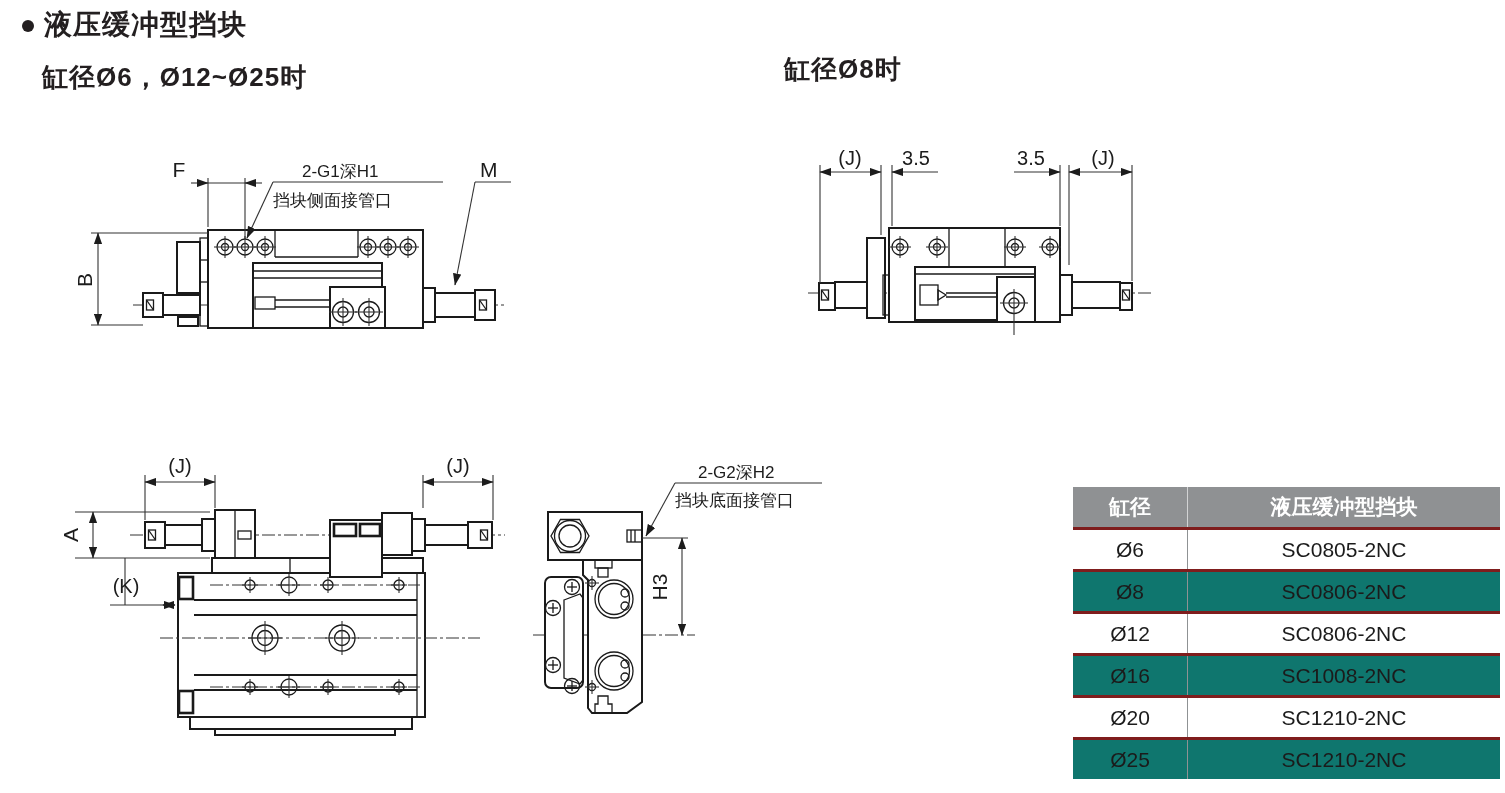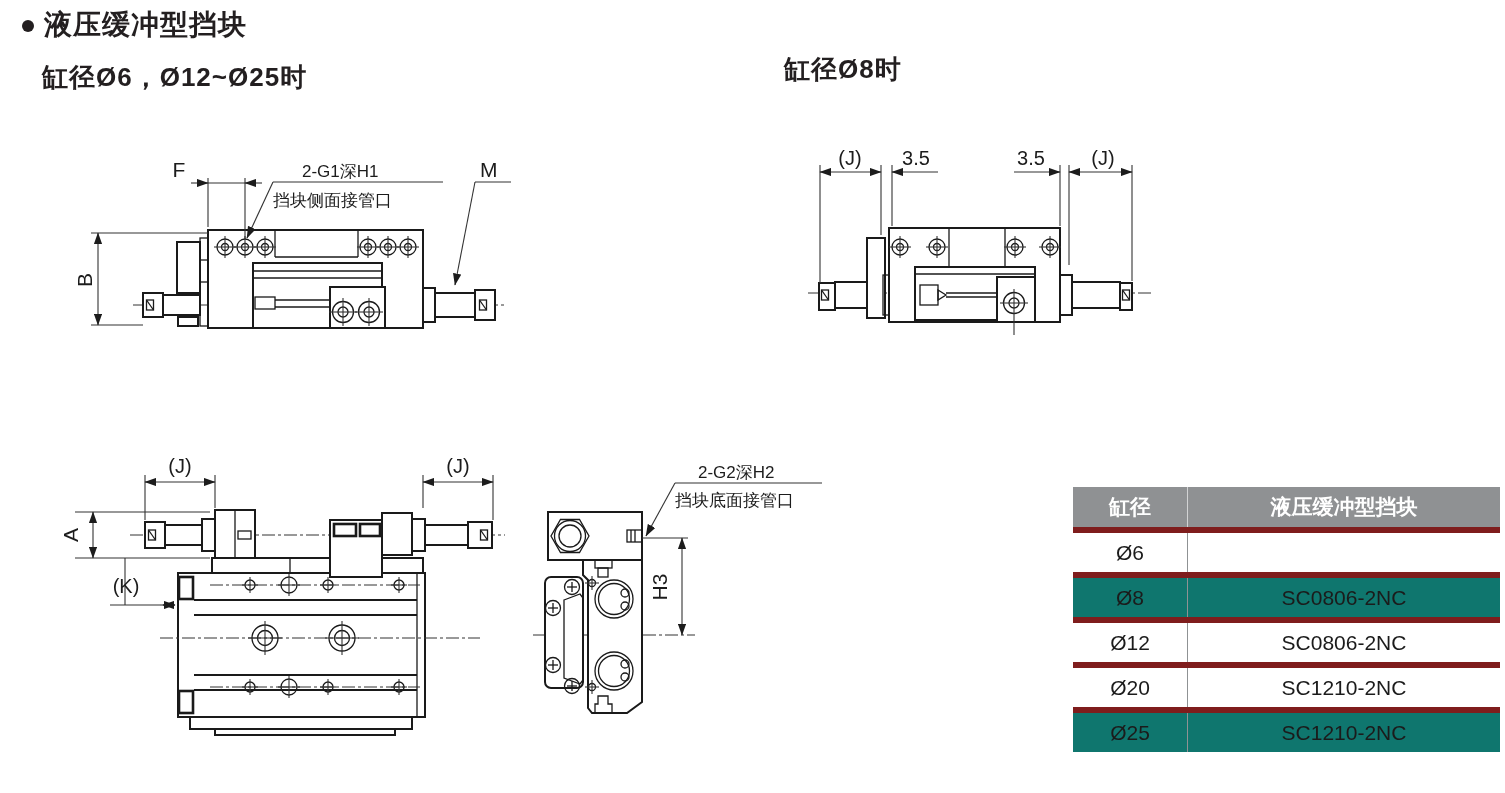--- a/index.html
+++ b/index.html
@@ -23,21 +23,21 @@
   .dim{fill:none;stroke:#333;stroke-width:1.1;}
   .cl{fill:none;stroke:#333;stroke-width:1;stroke-dasharray:13 3 3 3;}
   .dt{font-family:"Liberation Sans",sans-serif;font-size:20px;fill:#1c1c1c;}
   .dtl{font-size:21px;}
   .dtc{font-size:17px;}
 
   
   .tbl{left:1073px;top:487px;width:427px;}
   .thead{display:flex;height:40px;background:#8F9193;}
   .th{color:#fff;font-weight:700;font-size:21px;display:flex;align-items:center;justify-content:center;}
-  .tr{display:flex;height:39px;border-top:6px solid #7f1d1d;background:#fff;}
+  .tr{display:flex;height:39px;border-top:3px solid #7f1d1d;background:#fff;}
   .tr.alt{background:#0f766e;}
   .td{font-size:21px;color:#1b1b1b;display:flex;align-items:center;justify-content:center;}
   .c1{width:114px;flex:0 0 114px;}
   .c2{flex:1;}
   .thead .c1{border-right:1px solid rgba(255,255,255,.6);}
   .tr .c1{border-right:1px solid #8f9294;}
 </style>
 </head>
 <body>
 
@@ -327,29 +327,34 @@
   </g>
 </svg>
 
 <div class="abs tbl">
   <div class="thead">
     <div class="th c1">缸径</div>
     <div class="th c2">液压缓冲型挡块</div>
   </div>
   <div class="tr">
     <div class="td c1">Ø6</div>
+    <div class="td c2">SC0805-2NC</div>
   </div>
   <div class="tr alt">
     <div class="td c1">Ø8</div>
     <div class="td c2">SC0806-2NC</div>
   </div>
   <div class="tr">
     <div class="td c1">Ø12</div>
     <div class="td c2">SC0806-2NC</div>
   </div>
+  <div class="tr alt">
+    <div class="td c1">Ø16</div>
+    <div class="td c2">SC1008-2NC</div>
+  </div>
   <div class="tr">
     <div class="td c1">Ø20</div>
     <div class="td c2">SC1210-2NC</div>
   </div>
   <div class="tr alt">
     <div class="td c1">Ø25</div>
     <div class="td c2">SC1210-2NC</div>
   </div>
 </div>
 

